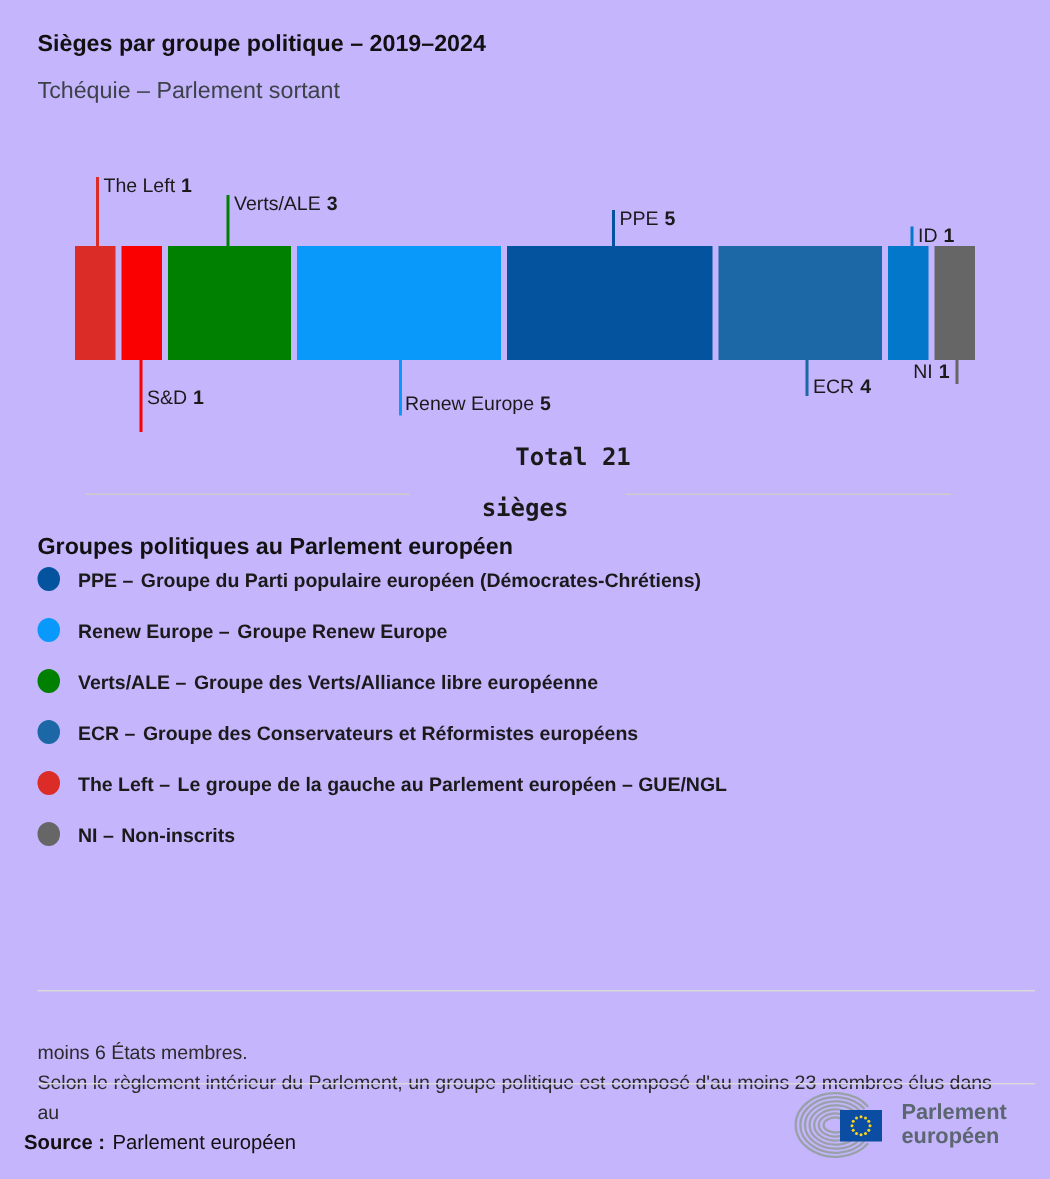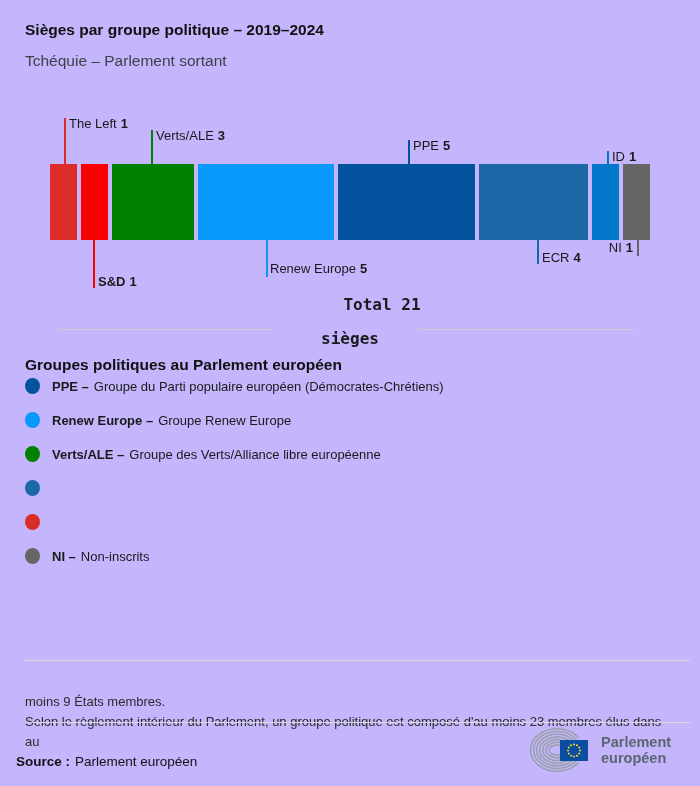--- a/index.html
+++ b/index.html
@@ -20,21 +20,21 @@
   .total-text{position:absolute;left:0;width:700px;text-align:center;
       font-family:"DejaVu Sans Mono","Liberation Mono",monospace;font-weight:bold;
       font-size:16px;color:#1a1a1a;}
   .total-1{top:295px;padding-left:32px;} .total-2{top:329px;}
 
   .legend-heading{position:absolute;left:25px;top:356px;font-size:15.5px;font-weight:bold;color:#111;}
   .legend{position:absolute;left:25px;top:369px;}
   .legend-row{display:flex;align-items:center;height:34px;}
   .legend-dot{width:15px;height:16px;border-radius:50%;margin-right:12px;flex:0 0 15px;}
   .legend-text{font-size:13px;white-space:nowrap;color:#1a1a1a;}
-  .legend-text .desc{margin-left:5px;font-weight:normal;}
+  .legend-text .desc{margin-left:5px;font-weight:bold;}
 
   .divider{position:absolute;left:25px;width:665px;height:1px;background:#d9d9d9;}
   .divider-1{top:660px;} .divider-2{top:722px;}
 
   .footnote{position:absolute;left:25px;width:650px;font-size:13px;color:#2b2b2b;line-height:20px;}
   .fn-1{top:672px;margin-top:40px;} .fn-2{top:692px;}
 
   .source{position:absolute;left:16px;top:754px;font-size:13.5px;color:#111;}
   .source b{margin-right:5px;}
 
@@ -57,21 +57,21 @@
         <div class="seg" style="flex-grow: 5; background: rgb(8, 153, 250);"></div>
         <div class="seg" style="flex-grow: 5; background: rgb(3, 83, 158);"></div>
         <div class="seg" style="flex-grow: 4; background: rgb(28, 103, 165);"></div>
         <div class="seg" style="flex-grow: 1; background: rgb(3, 120, 203);"></div>
         <div class="seg" style="flex-grow: 1; background: rgb(102, 102, 102);"></div>
       </div>
     <div id="labels">
         <div class="lead-line" style="left: 64px; background: rgb(220, 44, 40); top: 118px; height: 46px;"></div>
         <div class="seg-label" style="top: 116px; left: 69px;"><span>The Left</span><b>1</b></div>
         <div class="lead-line" style="left: 93px; background: rgb(250, 0, 0); top: 240px; height: 48px;"></div>
-        <div class="seg-label" style="top: 274px; left: 98px; font-weight: bold;"><span>S&amp;D</span><b>1</b></div>
+        <div class="seg-label" style="top: 257px; left: 98px;"><span>S&amp;D</span><b>1</b></div>
         <div class="lead-line" style="left: 151px; background: rgb(0, 128, 0); top: 130px; height: 34px;"></div>
         <div class="seg-label" style="top: 128px; left: 156px;"><span>Verts/ALE</span><b>3</b></div>
         <div class="lead-line" style="left: 266px; background: rgb(8, 153, 250); top: 240px; height: 37px;"></div>
         <div class="seg-label" style="top: 261px; left: 270px;"><span>Renew Europe</span><b>5</b></div>
         <div class="lead-line" style="left: 408px; background: rgb(3, 83, 158); top: 140px; height: 24px;"></div>
         <div class="seg-label" style="top: 138px; left: 413px;"><span>PPE</span><b>5</b></div>
         <div class="lead-line" style="left: 537px; background: rgb(28, 103, 165); top: 240px; height: 24px;"></div>
         <div class="seg-label" style="top: 250px; left: 542px;"><span>ECR</span><b>4</b></div>
         <div class="lead-line" style="left: 607px; background: rgb(3, 120, 203); top: 151px; height: 13px;"></div>
         <div class="seg-label" style="top: 149px; left: 612px;"><span>ID</span><b>1</b></div>
@@ -94,33 +94,35 @@
       <div class="legend-row">
         <span class="legend-dot" style="background: rgb(8, 153, 250);"></span>
         <span class="legend-text"><b>Renew Europe –</b><span class="desc">Groupe Renew Europe</span></span>
       </div>
       <div class="legend-row">
         <span class="legend-dot" style="background: rgb(0, 128, 0);"></span>
         <span class="legend-text"><b>Verts/ALE –</b><span class="desc">Groupe des Verts/Alliance libre européenne</span></span>
       </div>
       <div class="legend-row">
         <span class="legend-dot" style="background: rgb(28, 103, 165);"></span>
+        <span class="legend-text"><b>ECR –</b><span class="desc">Groupe des Conservateurs et Réformistes européens</span></span>
       </div>
       <div class="legend-row">
         <span class="legend-dot" style="background: rgb(220, 44, 40);"></span>
+        <span class="legend-text"><b>The Left –</b><span class="desc">Le groupe de la gauche au Parlement européen – GUE/NGL</span></span>
       </div>
       <div class="legend-row">
         <span class="legend-dot" style="background: rgb(102, 102, 102);"></span>
         <span class="legend-text"><b>NI –</b><span class="desc">Non-inscrits</span></span>
       </div>
     </div>
 
   <div class="divider divider-1"></div>
   <div class="footnote fn-1">Selon le règlement intérieur du Parlement, un groupe politique est composé d'au moins 23 membres élus dans au</div>
-  <div class="footnote fn-2">moins 9 États membres.</div>
+  <div class="footnote fn-2">moins 6 États membres.</div>
   <div class="divider divider-2"></div>
 
   <div class="source">
     <b>Source :</b><span>Parlement européen</span>
   </div>
 
   <div class="logo">
     <svg id="logo-svg" width="66" height="48" viewBox="0 0 66 48">
         <path d="M 36.6 21.1 A 8.0 5.0 0 1 0 36.6 26.9" fill="none" stroke="#98A1A8" stroke-width="1.5"></path>
         <path d="M 39.1 19.6 A 11.1 7.7 0 1 0 39.1 28.4" fill="none" stroke="#98A1A8" stroke-width="1.5"></path>

